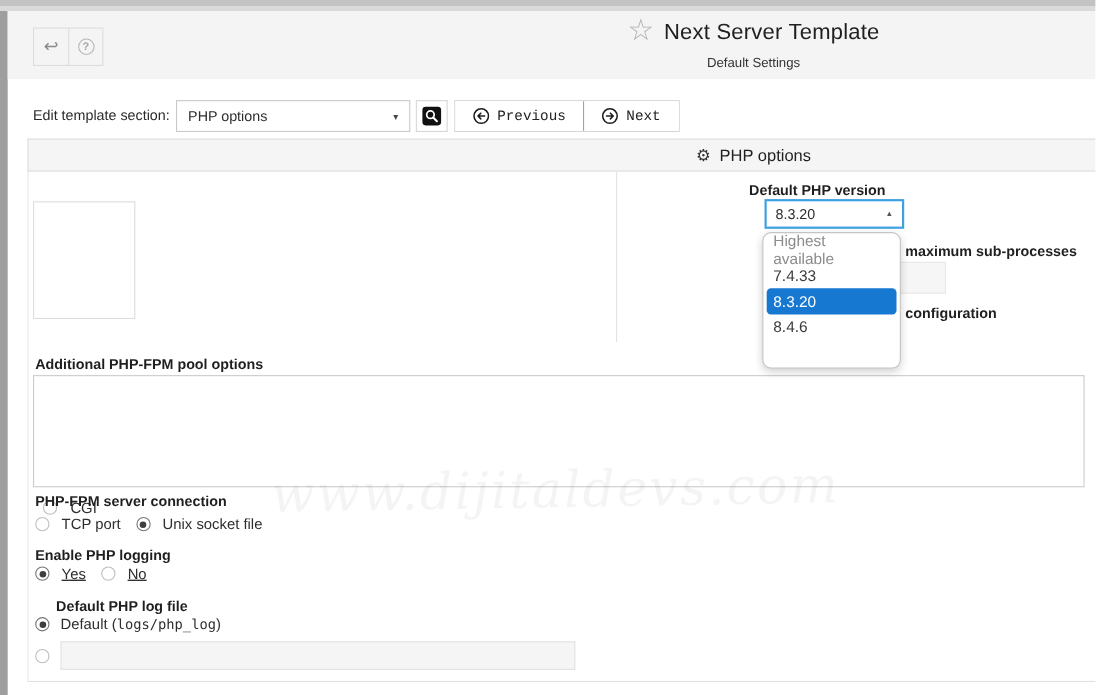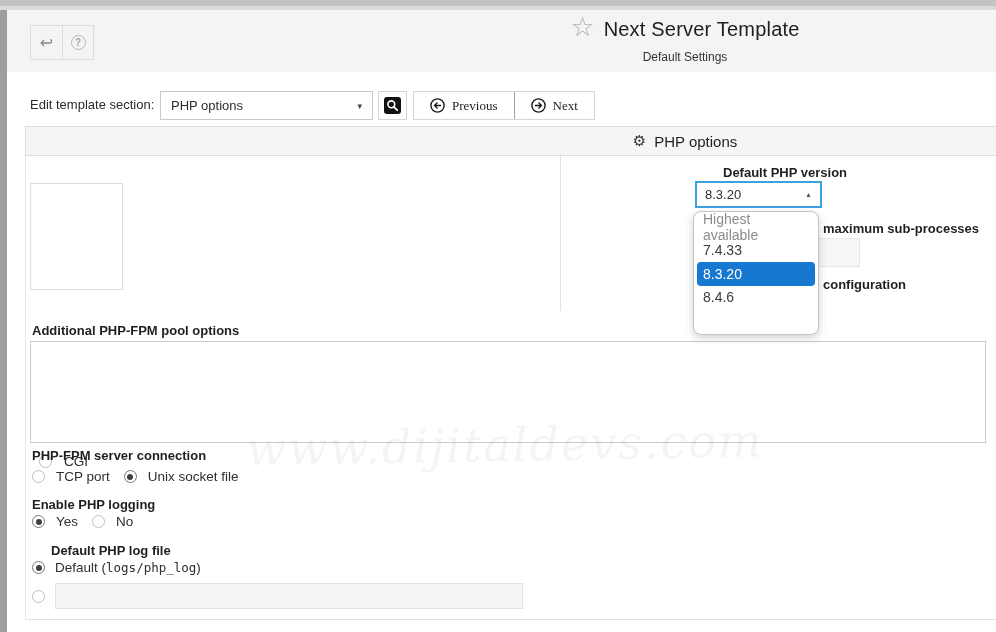--- a/index.html
+++ b/index.html
@@ -28,21 +28,21 @@
   
   .tb-label { position:absolute; left:30px; top:97px; font-size:13px; color:#2a2a2a; }
   .tb-select { position:absolute; left:160px; top:91px; width:213px; height:29px; background:#fff;
                border:1px solid #c9c9c9; display:flex; align-items:center; padding:0 10px; cursor:pointer; }
   .tb-select .val { font-size:13px; color:#2e2e2e; flex:1; }
   .tb-select .caret { font-size:9px; color:#444; }
   .tb-iconbtn { position:absolute; left:378px; top:91px; width:29px; height:29px; background:#fff;
                 border:1px solid #d6d6d6; display:flex; align-items:center; justify-content:center; cursor:pointer; }
   .nav-group { position:absolute; left:413px; top:91px; display:flex; border:1px solid #d6d6d6; background:#fff; }
   .nav-btn { height:27px; padding:0 16px; display:flex; align-items:center; gap:7px; background:#fff; border:none;
-             font-size:13px; color:#222; cursor:pointer; font-family:Liberation Serif, serif; }
+             font-size:13px; color:#222; cursor:pointer; font-family:Liberation Mono, monospace; }
   .nav-btn + .nav-btn { border-left:1px solid #a3a3a3; }
 
   
   .section-band { position:absolute; left:25px; top:126px; width:971px; height:30px; background:#f5f5f5;
                   border:1px solid #ddd; border-right:none; }
   .section-title { position:absolute; left:659px; top:6px; transform:translateX(-50%); display:flex; align-items:center; gap:8px; }
   .gear { font-size:15px; color:#333; line-height:1; font-family:"DejaVu Sans",sans-serif; }
   .section-label { font-size:15px; color:#1f1f1f; white-space:nowrap; }
   .sec-left-border { position:absolute; left:25px; top:156px; width:1px; height:463px; background:#e7e7e7; }
   .col-divider { position:absolute; left:560px; top:156px; width:1px; height:155px; background:#e3e3e3; }
@@ -86,21 +86,21 @@
 
   
   .watermark { position:absolute; left:505px; top:418px; transform:translateX(-50%) rotate(-1deg);
                font-family:"DejaVu Serif",serif; font-style:italic; font-size:46px; letter-spacing:2px;
                color:rgba(60,60,60,0.055); white-space:nowrap; z-index:5; pointer-events:none; }
 
   
   .conn-label { left:32px; top:448px; }
   .conn-radios { left:32px; top:469px; }
   .log-label { left:32px; top:497px; }
-  .log-radios { left:32px; top:514px; }
+  .log-radios { left:32px; top:514px;text-decoration:underline; }
   .file-label { left:32px; top:543px;margin-left:19px; }
   .mono { font-family:"DejaVu Sans Mono",monospace; font-size:12.5px; }
   .file-custom-radio { position:absolute; left:32px; top:590px; }
   .file-custom-input { position:absolute; left:55px; top:583px; width:468px; height:26px; background:#f5f5f5;
                        border:1px solid #e2e2e2; font-size:13px; padding:0 8px; font-family:"Liberation Sans",sans-serif; }
 </style>
 </head>
 <body>
 
 <div class="page">
@@ -175,21 +175,21 @@
     <label class="radio-row" style="left:8px; top:243px;">
       <span class="radio sel"></span>
       <span class="rlabel">FCGI</span>
     </label>
     <label class="radio-row" style="left:8px; top:270px;">
       <span class="radio"></span>
       <span class="rlabel">CGI</span>
     </label>
   </div>
 
-  <div class="blabel" style="left:711px; top:165px;padding-left:12px;">Default PHP version</div>
+  <div class="blabel" style="left:669px; top:165px;padding-left:12px;">Default PHP version</div>
   <div class="ver-select">
     <span class="val">8.3.20</span>
     <span class="caret-up">▲</span>
   </div>
   <div class="hidden-input">
     <span></span>
   </div>
   <div class="blabel frag-max">maximum sub-processes</div>
   <div class="blabel frag-conf">configuration</div>
 

